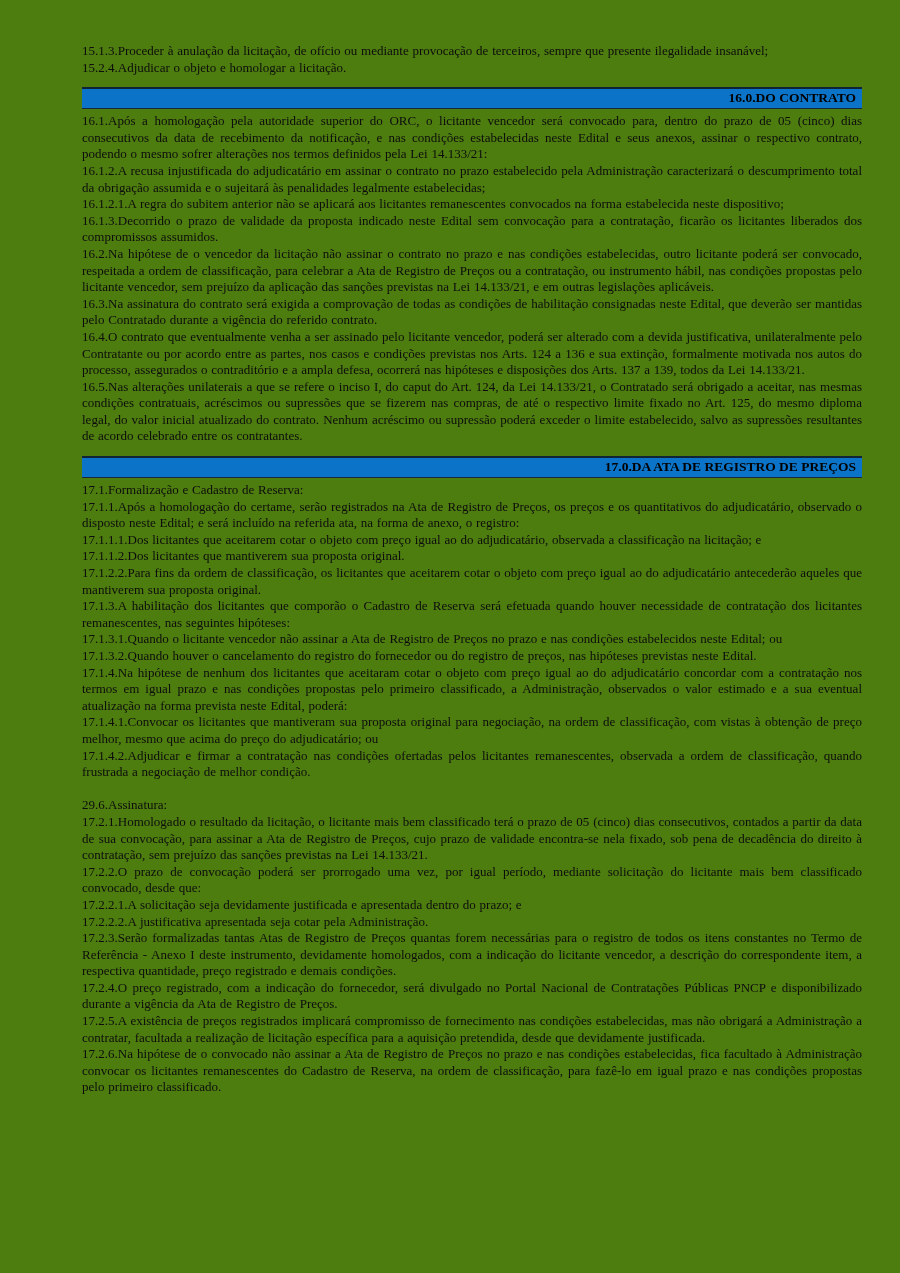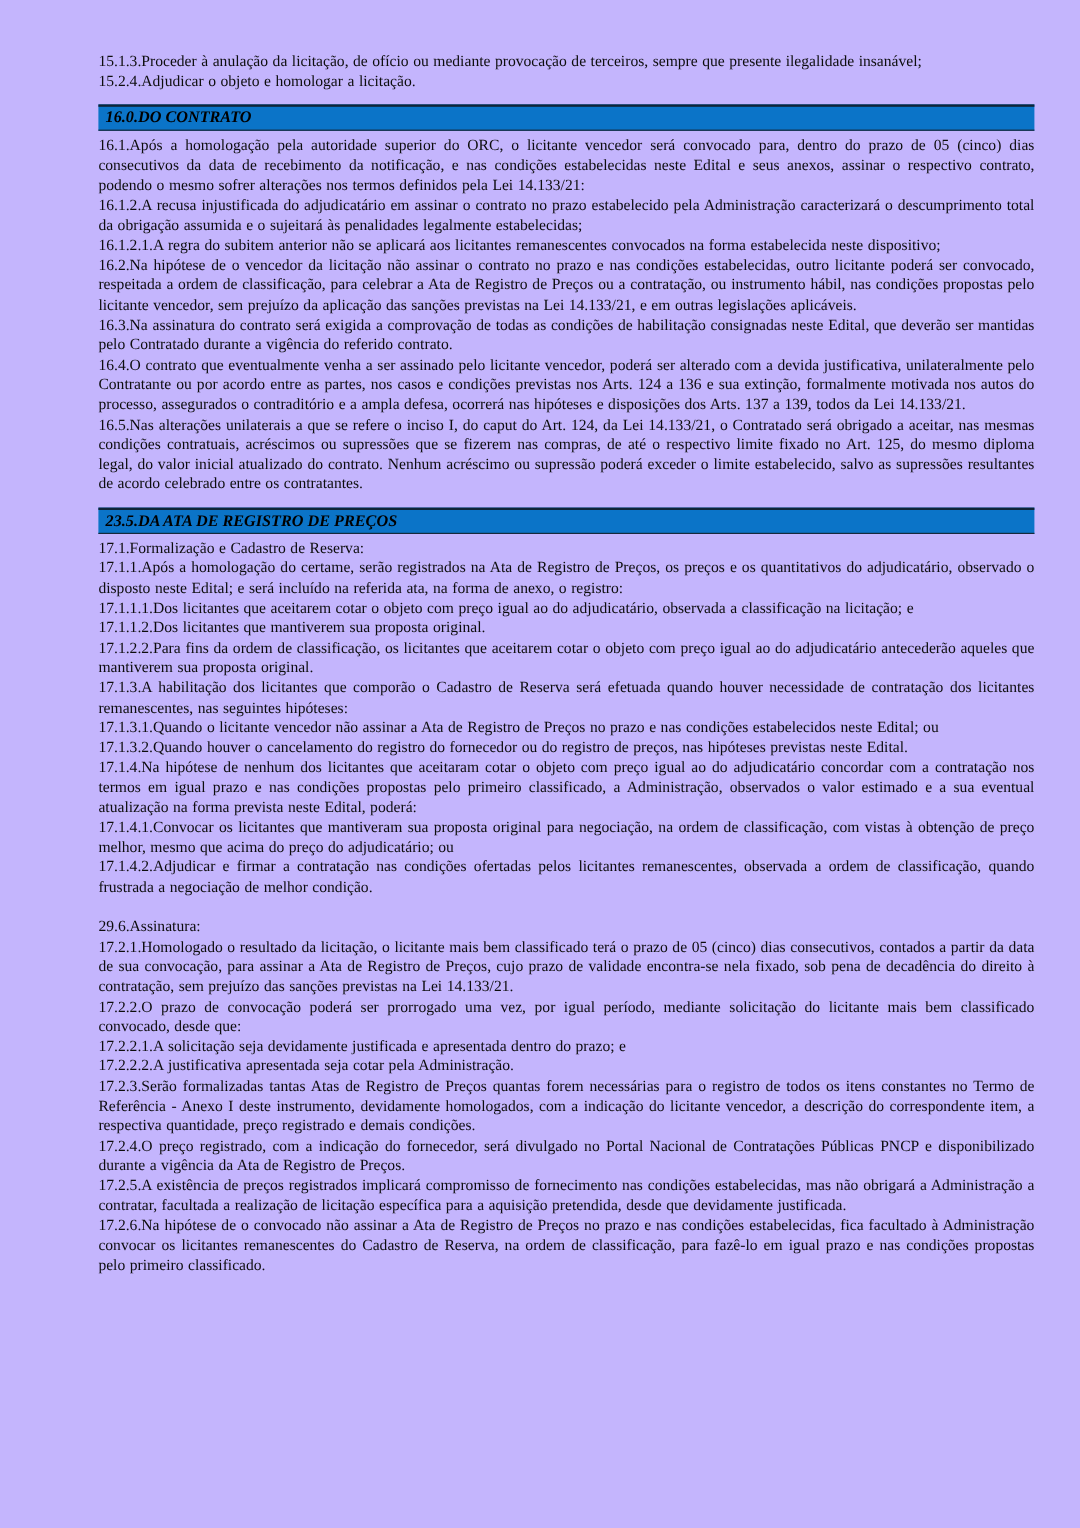--- a/index.html
+++ b/index.html
@@ -1,21 +1,21 @@
 <!DOCTYPE html>
 <html><head>
 <meta charset="utf-8">
 <style>
   html, body { margin: 0; padding: 0; background: #ffffff; }
   .page {
     position: relative;
     box-sizing: border-box;
     width: 900px;
     height: 1273px;
-    background: #c4b5fd;
+    background: #4d7c0f;
     padding: 43px 38px 0 82px;
     font-family: "Liberation Serif", "DejaVu Serif", serif;
     font-size: 13px;
     line-height: 16.6px;
     color: #0d0d0d;
     text-align: justify;
     overflow: hidden;
   }
   .para {
     margin: 0;
@@ -25,42 +25,42 @@
   .section-heading {
     background: #0b74c8;
     border-top: 2px solid #0f2437;
     border-bottom: 1px solid #17293b;
     color: #000000;
     font-weight: bold;
     font-size: 13.5px;
     line-height: 16px;
     padding: 1px 6px 2px 6px;
     margin: 11px 0 4px 0;
-    text-align: left;
-    font-style: italic;
+    text-align: right;
   }
 </style>
 </head>
 <body>
 
 <div class="page">
 
   <p class="para">15.1.3.Proceder à anulação da licitação, de ofício ou mediante provocação de terceiros, sempre que presente ilegalidade insanável;</p>
   <p class="para">15.2.4.Adjudicar o objeto e homologar a licitação.</p>
 
   <div class="section-heading">16.0.DO CONTRATO</div>
   <p class="para">16.1.Após a homologação pela autoridade superior do ORC, o licitante vencedor será convocado para, dentro do prazo de 05 (cinco) dias consecutivos da data de recebimento da notificação, e nas condições estabelecidas neste Edital e seus anexos, assinar o respectivo contrato, podendo o mesmo sofrer alterações nos termos definidos pela Lei 14.133/21:</p>
   <p class="para">16.1.2.A recusa injustificada do adjudicatário em assinar o contrato no prazo estabelecido pela Administração caracterizará o descumprimento total da obrigação assumida e o sujeitará às penalidades legalmente estabelecidas;</p>
   <p class="para">16.1.2.1.A regra do subitem anterior não se aplicará aos licitantes remanescentes convocados na forma estabelecida neste dispositivo;</p>
+  <p class="para">16.1.3.Decorrido o prazo de validade da proposta indicado neste Edital sem convocação para a contratação, ficarão os licitantes liberados dos compromissos assumidos.</p>
   <p class="para">16.2.Na hipótese de o vencedor da licitação não assinar o contrato no prazo e nas condições estabelecidas, outro licitante poderá ser convocado, respeitada a ordem de classificação, para celebrar a Ata de Registro de Preços ou a contratação, ou instrumento hábil, nas condições propostas pelo licitante vencedor, sem prejuízo da aplicação das sanções previstas na Lei 14.133/21, e em outras legislações aplicáveis.</p>
   <p class="para">16.3.Na assinatura do contrato será exigida a comprovação de todas as condições de habilitação consignadas neste Edital, que deverão ser mantidas pelo Contratado durante a vigência do referido contrato.</p>
   <p class="para">16.4.O contrato que eventualmente venha a ser assinado pelo licitante vencedor, poderá ser alterado com a devida justificativa, unilateralmente pelo Contratante ou por acordo entre as partes, nos casos e condições previstas nos Arts. 124 a 136 e sua extinção, formalmente motivada nos autos do processo, assegurados o contraditório e a ampla defesa, ocorrerá nas hipóteses e disposições dos Arts. 137 a 139, todos da Lei 14.133/21.</p>
   <p class="para">16.5.Nas alterações unilaterais a que se refere o inciso I, do caput do Art. 124, da Lei 14.133/21, o Contratado será obrigado a aceitar, nas mesmas condições contratuais, acréscimos ou supressões que se fizerem nas compras, de até o respectivo limite fixado no Art. 125, do mesmo diploma legal, do valor inicial atualizado do contrato. Nenhum acréscimo ou supressão poderá exceder o limite estabelecido, salvo as supressões resultantes de acordo celebrado entre os contratantes.</p>
 
-  <div class="section-heading">23.5.DA ATA DE REGISTRO DE PREÇOS</div>
+  <div class="section-heading">17.0.DA ATA DE REGISTRO DE PREÇOS</div>
   <p class="para">17.1.Formalização e Cadastro de Reserva:</p>
   <p class="para">17.1.1.Após a homologação do certame, serão registrados na Ata de Registro de Preços, os preços e os quantitativos do adjudicatário, observado o disposto neste Edital; e será incluído na referida ata, na forma de anexo, o registro:</p>
   <p class="para">17.1.1.1.Dos licitantes que aceitarem cotar o objeto com preço igual ao do adjudicatário, observada a classificação na licitação; e</p>
   <p class="para">17.1.1.2.Dos licitantes que mantiverem sua proposta original.</p>
   <p class="para">17.1.2.2.Para fins da ordem de classificação, os licitantes que aceitarem cotar o objeto com preço igual ao do adjudicatário antecederão aqueles que mantiverem sua proposta original.</p>
   <p class="para">17.1.3.A habilitação dos licitantes que comporão o Cadastro de Reserva será efetuada quando houver necessidade de contratação dos licitantes remanescentes, nas seguintes hipóteses:</p>
   <p class="para">17.1.3.1.Quando o licitante vencedor não assinar a Ata de Registro de Preços no prazo e nas condições estabelecidos neste Edital; ou</p>
   <p class="para">17.1.3.2.Quando houver o cancelamento do registro do fornecedor ou do registro de preços, nas hipóteses previstas neste Edital.</p>
   <p class="para">17.1.4.Na hipótese de nenhum dos licitantes que aceitaram cotar o objeto com preço igual ao do adjudicatário concordar com a contratação nos termos em igual prazo e nas condições propostas pelo primeiro classificado, a Administração, observados o valor estimado e a sua eventual atualização na forma prevista neste Edital, poderá:</p>
   <p class="para">17.1.4.1.Convocar os licitantes que mantiveram sua proposta original para negociação, na ordem de classificação, com vistas à obtenção de preço melhor, mesmo que acima do preço do adjudicatário; ou</p>

